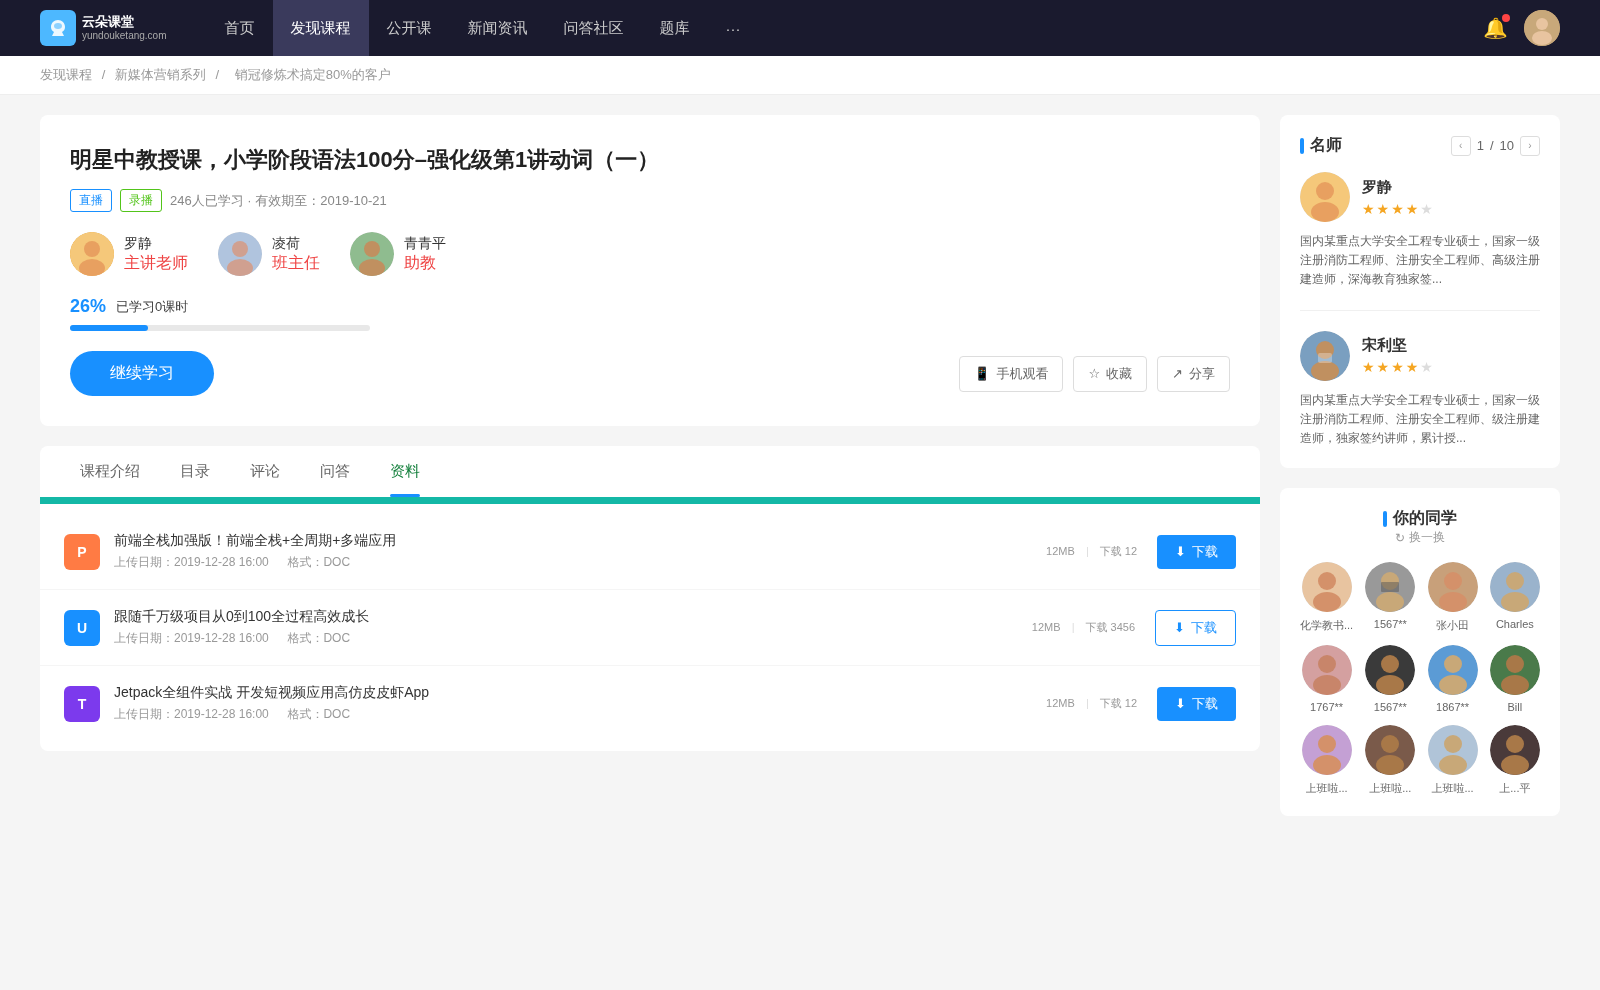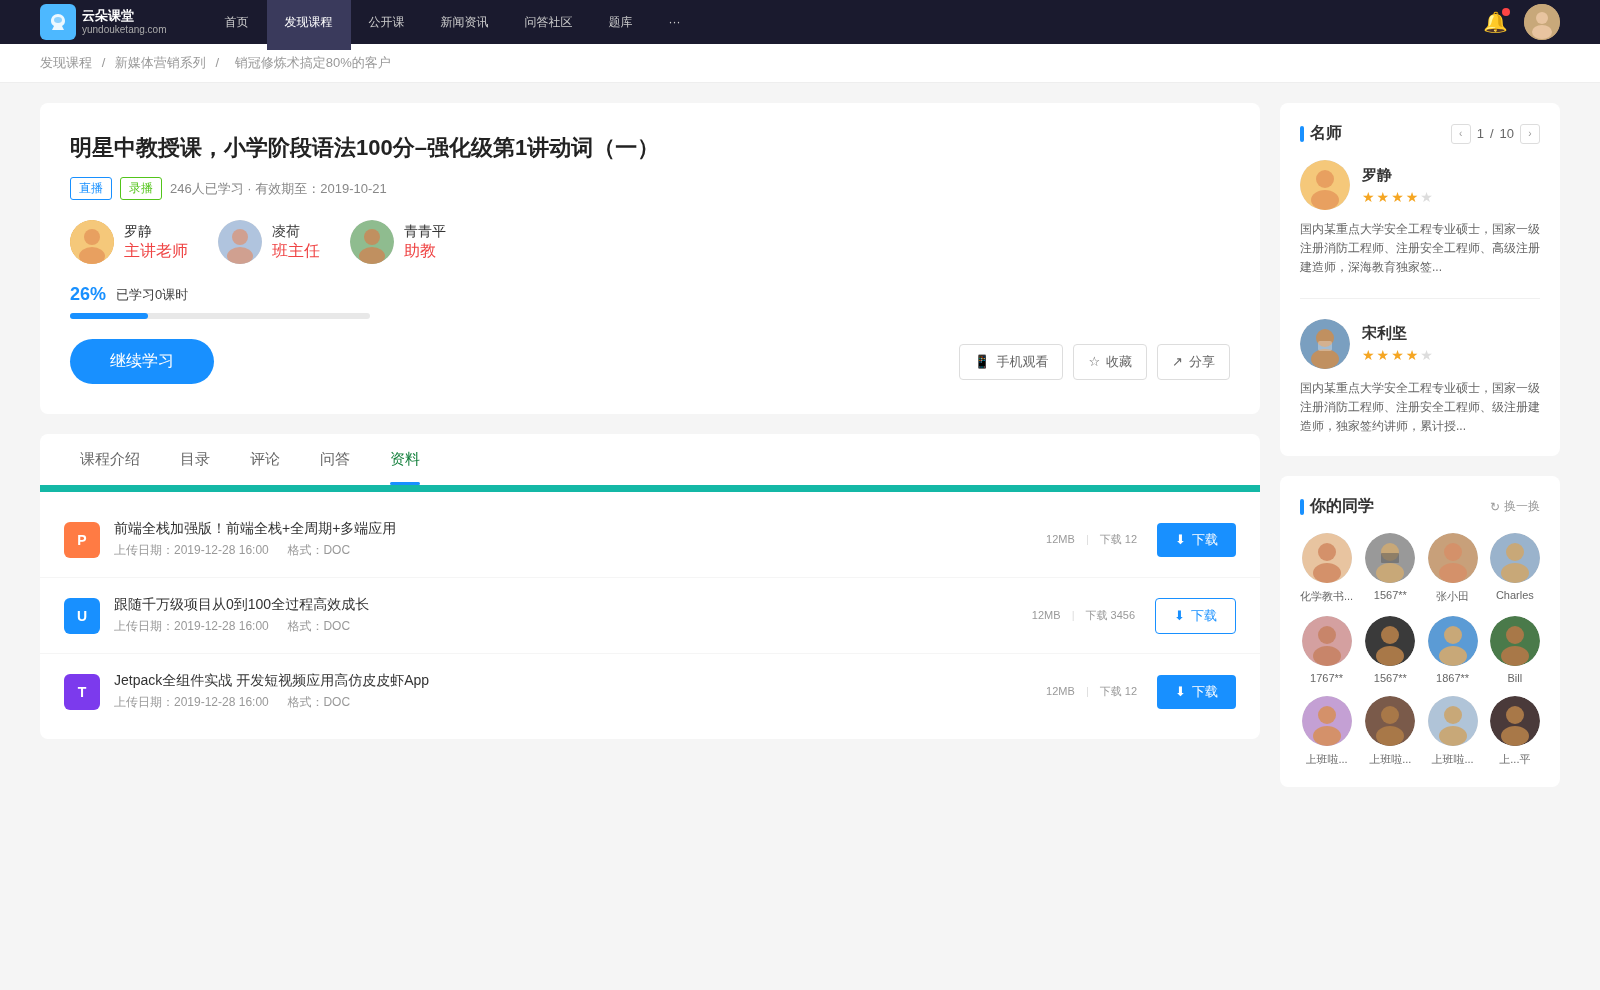--- a/index.html
+++ b/index.html
@@ -1,25 +1,25 @@
 <!DOCTYPE html>
 <html><head>
   <meta charset="utf-8">
   <style>
     * { box-sizing: border-box; margin: 0; padding: 0; }
     body { font-family: -apple-system, BlinkMacSystemFont, 'PingFang SC', 'Microsoft YaHei', sans-serif; background: #f5f5f5; font-size: 14px; color: #333; }
 
     
-    .nav { background: #1a1a2e; height: 44px; display: flex; align-items: center; padding: 0 40px; }
+    .nav { background: #1a1a2e; height: 56px; display: flex; align-items: center; padding: 0 40px; }
     .nav-logo { display: flex; align-items: center; margin-right: 40px; }
     .nav-logo-icon { width: 36px; height: 36px; background: #4db8ff; border-radius: 6px; display: flex; align-items: center; justify-content: center; color: #fff; font-size: 18px; font-weight: bold; margin-right: 6px; }
     .nav-logo-text { color: #fff; font-size: 13px; line-height: 1.2; }
     .nav-logo-text span { display: block; font-size: 10px; color: #aaa; }
     .nav-items { display: flex; align-items: center; gap: 0; flex: 1; }
-    .nav-item { color: #ccc; padding: 0 18px; height: 56px; display: flex; align-items: center; cursor: pointer; font-size: 12px; }
+    .nav-item { color: #ccc; padding: 0 18px; height: 56px; display: flex; align-items: center; cursor: pointer; font-size: 15px; }
     .nav-item:hover, .nav-item.active { color: #fff; background: #2d2d4e; }
     .nav-item.active { background: #3a3a5c; }
     .nav-right { display: flex; align-items: center; gap: 16px; margin-left: auto; }
     .nav-bell { color: #ccc; font-size: 20px; position: relative; cursor: pointer; }
     .nav-bell-dot { width: 8px; height: 8px; background: #ff4444; border-radius: 50%; position: absolute; top: -2px; right: -2px; }
     .nav-avatar { width: 36px; height: 36px; border-radius: 50%; background: #c8a87a; overflow: hidden; cursor: pointer; display: flex; align-items: center; justify-content: center; }
     .nav-avatar svg { width: 36px; height: 36px; }
 
     
     .breadcrumb { background: #fff; padding: 10px 40px; border-bottom: 1px solid #eee; font-size: 13px; color: #999; }
@@ -96,21 +96,21 @@
     .teacher-header { display: flex; align-items: center; gap: 12px; margin-bottom: 10px; }
     .teacher-avatar { width: 50px; height: 50px; border-radius: 50%; background: #ddd; overflow: hidden; flex-shrink: 0; }
     .teacher-info { }
     .teacher-name { font-size: 15px; font-weight: 600; color: #333; }
     .teacher-stars { display: flex; gap: 2px; margin-top: 4px; }
     .star { color: #f5a623; font-size: 14px; }
     .star.empty { color: #ddd; }
     .teacher-desc { font-size: 12px; color: #666; line-height: 1.6; }
 
     
-    .students-header { display: flex; align-items: center; justify-content: space-between; margin-bottom: 16px; }
+    .students-header { display: flex; align-items: center; justify-content: space-between; margin-bottom: 16px; flex-direction: column; }
     .refresh-btn { display: flex; align-items: center; gap: 4px; color: #999; font-size: 12px; cursor: pointer; }
     .students-grid { display: grid; grid-template-columns: repeat(4, 1fr); gap: 12px; }
     .student-item { display: flex; flex-direction: column; align-items: center; gap: 6px; }
     .student-avatar { width: 50px; height: 50px; border-radius: 50%; background: #ddd; overflow: hidden; position: relative; }
     .student-name { font-size: 11px; color: #666; text-align: center; max-width: 55px; overflow: hidden; text-overflow: ellipsis; white-space: nowrap; }
   </style>
 </head>
 <body>
 
 <nav class="nav">

